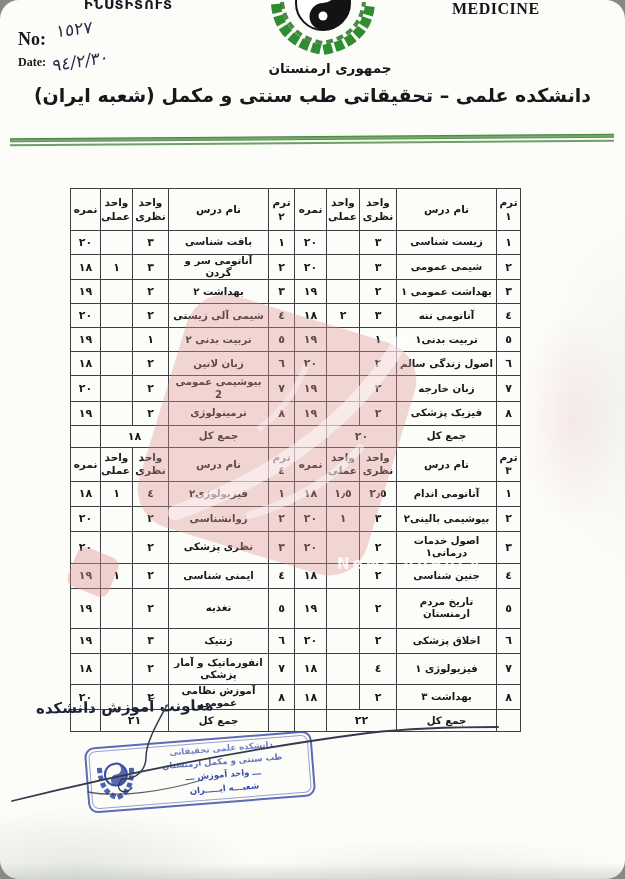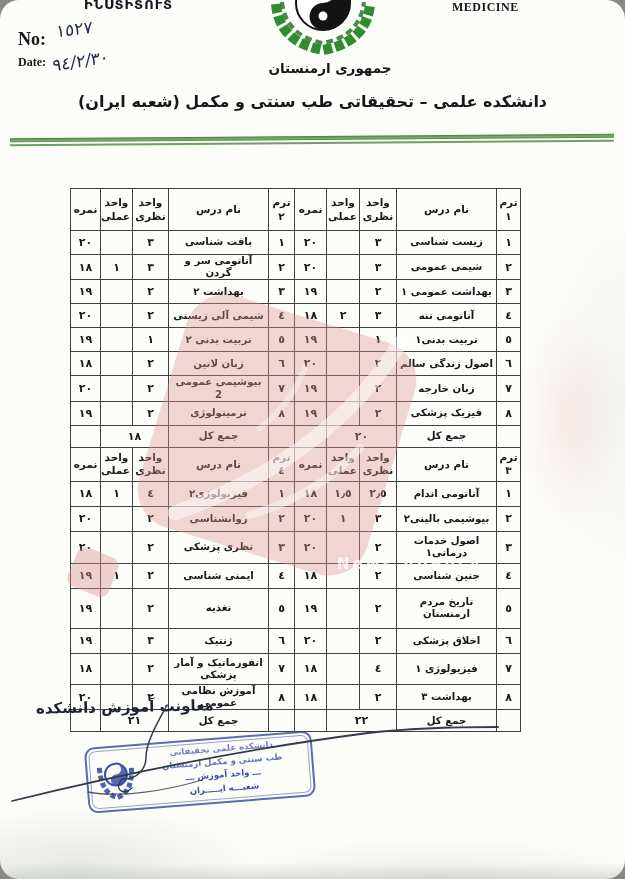--- a/index.html
+++ b/index.html
@@ -8,28 +8,28 @@
     background:
       radial-gradient(ellipse 260px 90px at 12% 99%, rgba(176,184,178,.30), transparent 70%),
       radial-gradient(ellipse 300px 60px at 70% 100%, rgba(176,184,178,.22), transparent 70%),
       radial-gradient(ellipse 120px 260px at 100% 45%, rgba(190,196,190,.15), transparent 70%),
       #fcfcf9;
     font-family:"DejaVu Sans",sans-serif;color:#17171c;border-radius:19px;
   }
   .abs{position:absolute;}
   
   .armenian{left:84px;top:-3px;font-weight:700;font-size:13px;letter-spacing:1px;color:#16161e;}
-  .medicine{left:452px;top:0px;font-family:"Liberation Serif",serif;font-weight:700;font-size:12px;letter-spacing:.5px;color:#14141c;}
+  .medicine{left:452px;top:0px;font-family:"Liberation Serif",serif;font-weight:700;font-size:16px;letter-spacing:.5px;color:#14141c;}
   .no-label{left:18px;top:29px;font-family:"Liberation Serif",serif;font-weight:700;font-size:18px;}
   .date-label{left:18px;top:43px;font-family:"Liberation Serif",serif;font-weight:700;font-size:12px;margin-top:12px;}
   .hand{color:#232c48;font-size:17px;font-weight:400;letter-spacing:3px;transform:rotate(-7deg) skewX(-6deg);}
   .no-value{left:56px;top:19px;}
   .date-value{left:52px;top:51px;transform:rotate(-9deg) skewX(-8deg);}
   .country-title{left:0;top:60px;width:660px;text-align:center;font-weight:700;font-size:13.5px;direction:rtl;}
-  .faculty-title{left:0;top:92px;width:625px;text-align:center;font-weight:700;font-size:16px;direction:rtl;}
+  .faculty-title{left:0;top:84px;width:625px;text-align:center;font-weight:700;font-size:19px;direction:rtl;}
   .logo-wrap{left:256px;top:0;width:134px;height:58px;}
   
   .green-line{left:10px;top:136px;width:604px;transform:rotate(-0.45deg);}
   .green-line .l1{height:4px;background:linear-gradient(to bottom,#3c7a36,#7fae72 55%,#4d8a44);}
   .green-line .l2{height:2px;margin-top:2px;background:#558f4b;opacity:.85;}
   
   .table-wrap{left:70px;top:188px;z-index:1;}
   table.grades{border-collapse:collapse;table-layout:fixed;width:450px;direction:rtl;}
   table.grades td,table.grades th{border:1px solid #3e3e44;padding:0 2px;text-align:center;vertical-align:middle;overflow:hidden;}
   table.grades{border:1.5px solid #33333a;}

